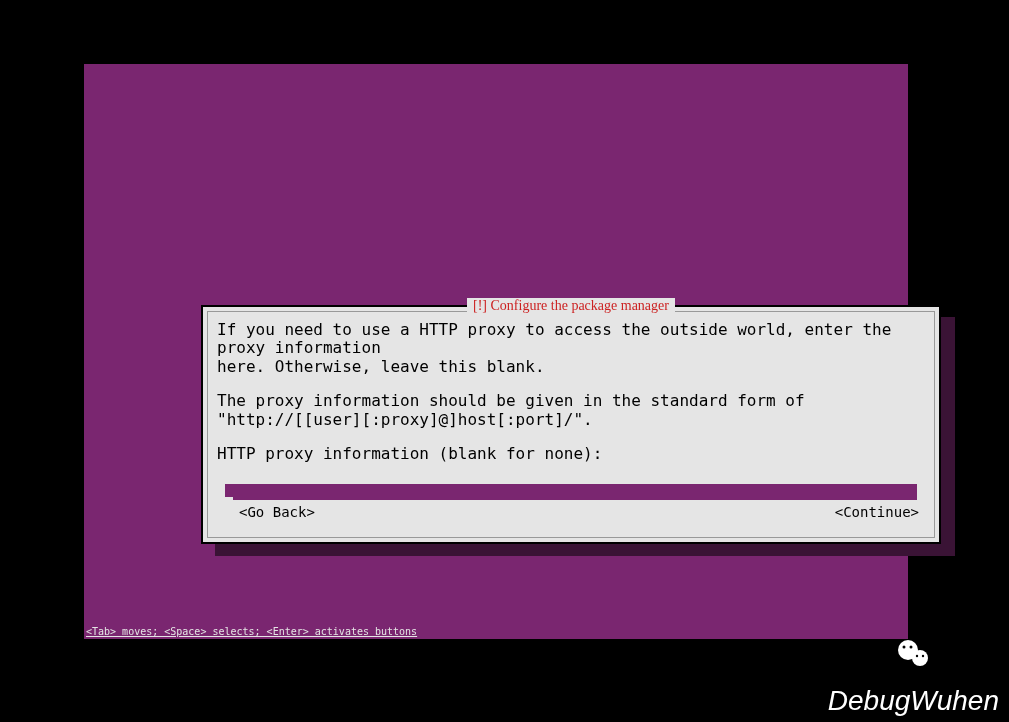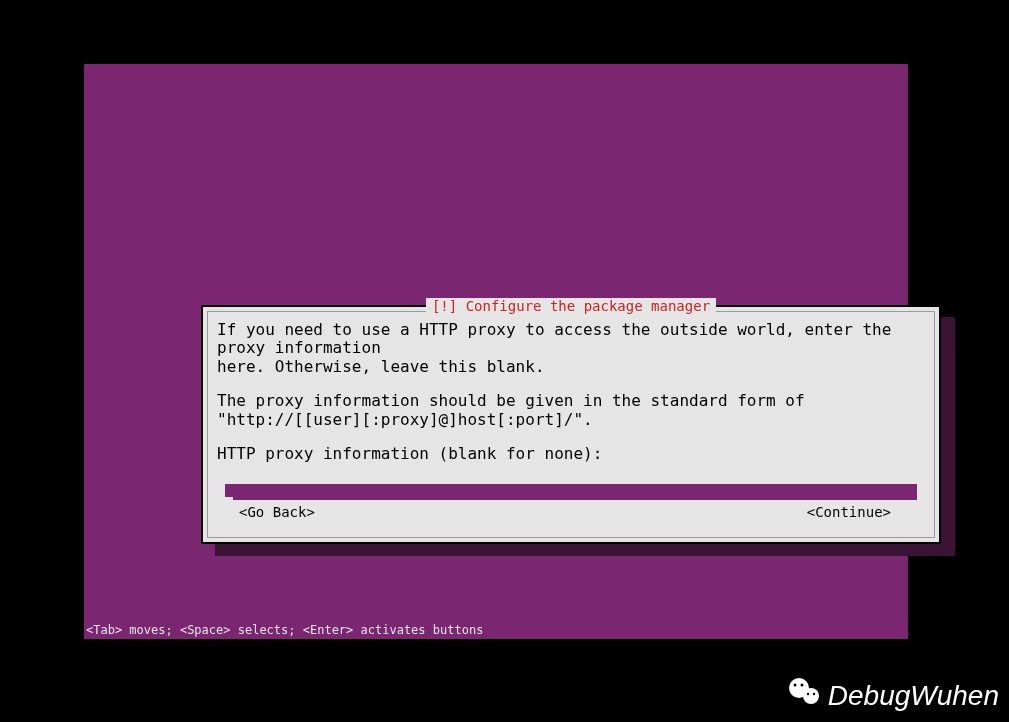--- a/index.html
+++ b/index.html
@@ -49,20 +49,21 @@
       bottom: 4px;
       border: 1px solid #999;
     }
     .dialog-title-wrap {
       position: absolute;
       top: -9px;
       left: 0;
       right: 0;
       text-align: center;
       z-index: 2;
+      font-family: Liberation Serif, serif;
     }
     .dialog-title {
       display: inline-block;
       background: #e5e5e5;
       padding: 0 6px;
       color: #c22;
       font-size: 14px;
     }
     .dialog-content {
       padding: 14px 14px 10px 14px;
@@ -92,53 +93,55 @@
     .cursor {
       width: 8px;
       height: 3px;
       background: #e5e5e5;
       display: inline-block;
     }
     .buttons-row {
       position: absolute;
       bottom: 22px;
       left: 36px;
-      right: 48px;
+      right: 20px;
       display: flex;
       justify-content: space-between;
       color: #000;
     }
     .btn {
       white-space: pre;
     }
     .status-bar {
       position: absolute;
       left: 0;
       bottom: 0;
       width: 100%;
       color: #e5e5e5;
       padding: 2px 2px;
-      font-size: 12px;
+      font-size: 10px;
       white-space: pre;
+      text-decoration: underline;
     }
     .watermark {
       position: absolute;
       bottom: 5px;
       right: 10px;
       text-align: right;
       color: #fff;
     }
     .wm-top {
       display: flex;
       align-items: center;
       justify-content: flex-end;
       gap: 6px;
       font-size: 28px;
       font-style: italic;
       font-family: Arial, sans-serif;
+      flex-direction: column;
     }
     .wm-url {
       font-size: 13px;
       color: #ddd;
       font-family: Arial, sans-serif;
     }
     .wm-icon svg {
       width: 36px;
       height: 36px;
     }

